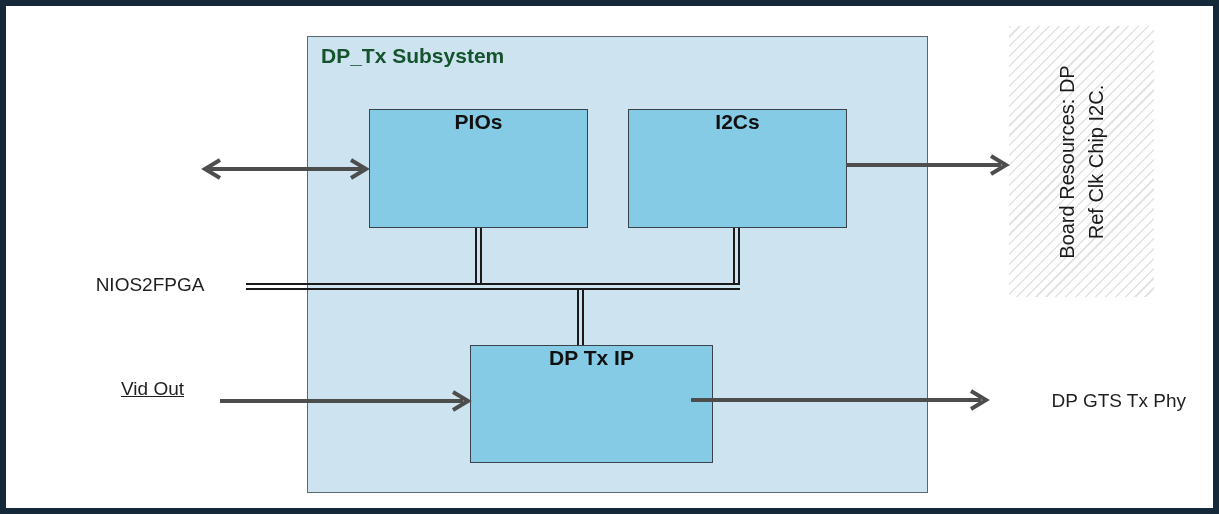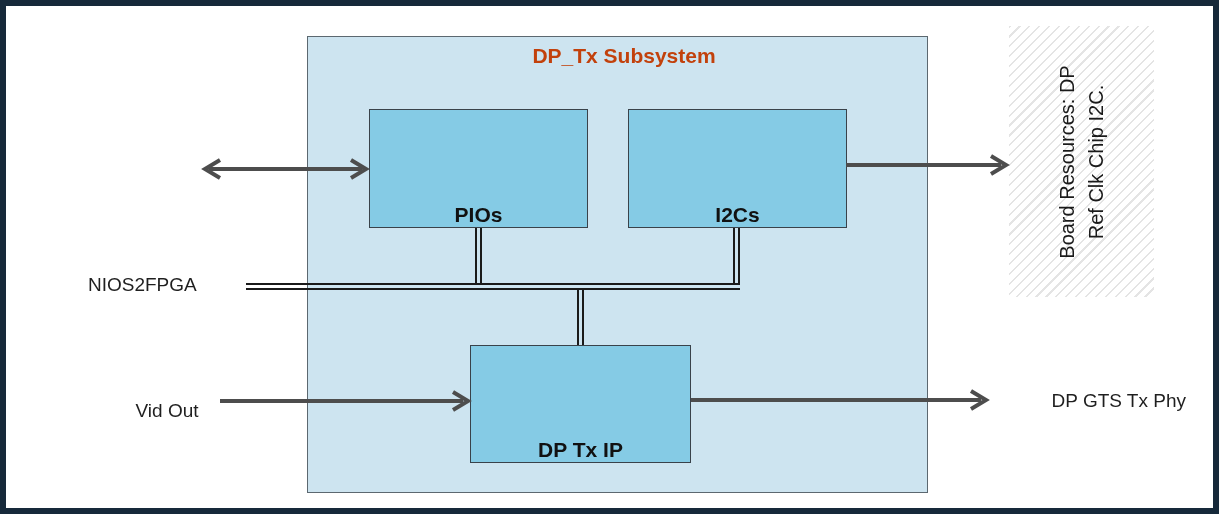--- a/index.html
+++ b/index.html
@@ -20,38 +20,38 @@
   .subsystem{
     position:absolute;
     left:307px;top:36px;width:621px;height:457px;
     background:#cde4f0;
     border:1px solid #5c6870;
     box-sizing:border-box;
   }
   .subsystem-title{
     position:absolute;
     left:0;right:0;top:7px;
-    text-align:center;
+    text-align:left;
     font-weight:bold;
     font-size:21px;
-    color:#c2410c;
+    color:#14532d;
     padding-left:13px;
   }
   .block{
     position:absolute;
     background:#85cbe5;
     border:1.5px solid #39424a;
     box-sizing:border-box;
-    display:flex;align-items:flex-end;justify-content:center;
+    display:flex;align-items:flex-start;justify-content:center;
     font-weight:bold;font-size:21px;color:#111111;
     z-index:2;
   }
   .block-pios{left:369px;top:109px;width:219px;height:119px;}
   .block-i2cs{left:628px;top:109px;width:219px;height:119px;}
-  .block-dp  {left:470px;top:345px;width:221px;height:118px;}
+  .block-dp  {left:470px;top:345px;width:243px;height:118px;}
   .bus{
     position:absolute;
     box-sizing:border-box;
     background:transparent;
     z-index:1;
   }
   .bus-h{
     border-top:2px solid #1a1a1a;
     border-bottom:2px solid #1a1a1a;
   }
@@ -68,22 +68,22 @@
     z-index:3;pointer-events:none;
   }
   .label{
     position:absolute;
     font-size:19px;
     color:#1f1f1f;
     line-height:1.28;
     z-index:4;
   }
   .lbl-vidoutpios{left:38px;top:136px;width:174px;text-align:center;}
-  .lbl-nios{left:88px;top:273px;width:140px;text-align:left;}
-  .lbl-vidout{left:121px;top:399px;width:92px;text-align:center;}
+  .lbl-nios{left:80px;top:273px;width:140px;text-align:center;}
+  .lbl-vidout{left:121px;top:377px;width:92px;text-decoration:underline;}
   .lbl-dpgts{left:1006px;top:389px;width:180px;text-align:right;}
   .hatch-box{
     position:absolute;
     left:1009px;top:26px;width:145px;height:271px;
     background:repeating-linear-gradient(135deg,#e4e4e4 0px,#e4e4e4 1.5px,#ffffff 1.5px,#ffffff 7px);
     display:flex;align-items:center;justify-content:center;
     z-index:2;
   }
   .rotated-text{
     transform:rotate(-90deg);

